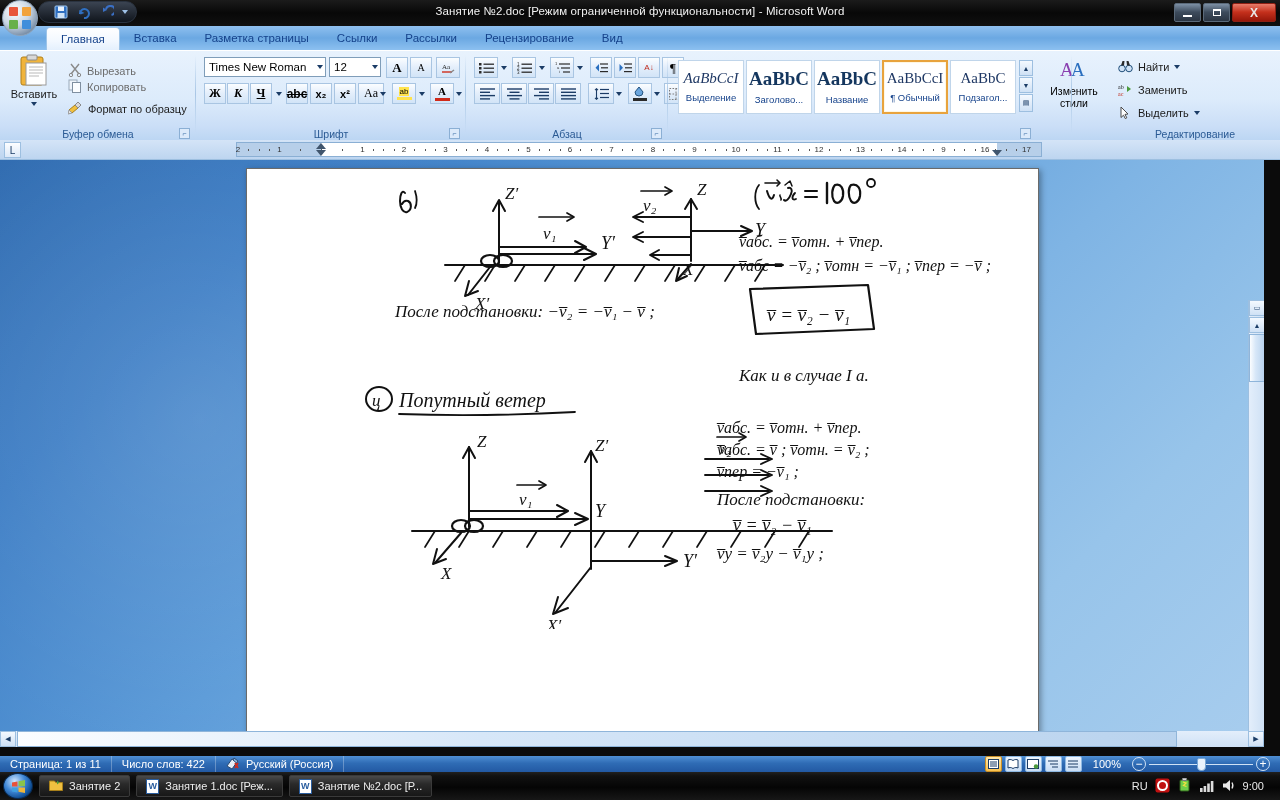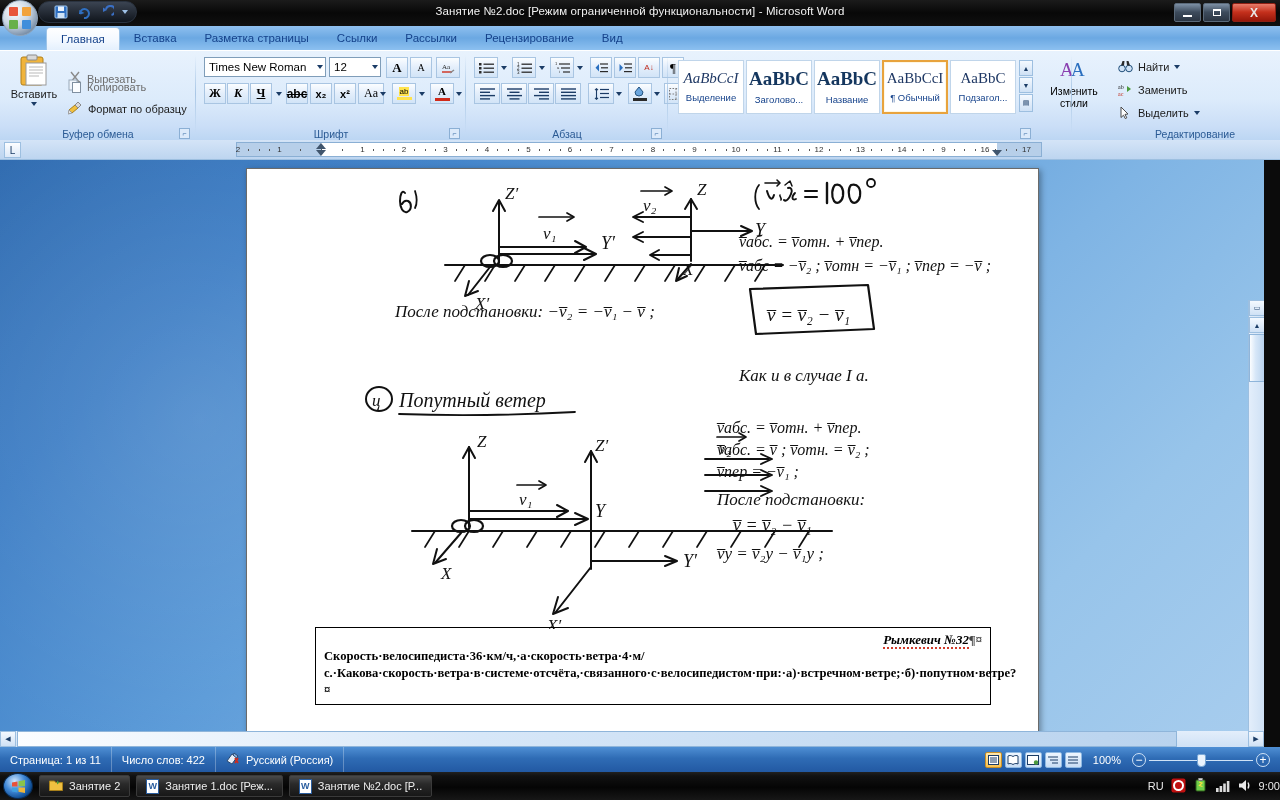--- a/index.html
+++ b/index.html
@@ -174,21 +174,21 @@
   .hscroll { position: absolute; left: 0; bottom: 0; width: 1264px; height: 16px;
     background: linear-gradient(to bottom,#e3eefb,#cfe1f5); }
   .sb-btn { position: absolute; width: 16px; height: 16px;
     background: linear-gradient(to bottom,#f4f9ff,#cfe1f5);
     border: 1px solid #9dbfe0; display: flex; align-items: center; justify-content: center; font-size: 7px; color: #1b3c66; }
   .sb-thumb { position: absolute; background: linear-gradient(to right,#fbfdff,#d7e7f8 40%,#b9d3ee);
     border: 1px solid #8fb5da; }
 
   
   .statusbar {
-    position: absolute; bottom: 28px; left: 0; width: 1280px; height: 25px;
+    position: absolute; bottom: 28px; left: 0; width: 1280px; height: 16px;
     background: linear-gradient(to bottom,#4f8fd4,#2f6cb5 45%,#2259a3);
     color: #fff; font-size: 11px; display: flex; align-items: center;
   }
   .sb-item { padding: 0 10px; height: 100%; display: flex; align-items: center; gap: 5px;
     border-right: 1px solid rgba(255,255,255,.28); white-space: nowrap; }
   .zoombtn { width: 17px; height: 16px; border: 1px solid #8fb9e2; border-radius: 2px;
     background: linear-gradient(to bottom,#eef6ff,#c9ddf4);
     display: flex; align-items: center; justify-content: center; color: #123; font-size: 10px; }
   .zoombtn.sel { background: linear-gradient(to bottom,#ffe9ae,#f8c14f); border-color: #c98f27; }
 
@@ -202,21 +202,21 @@
     width: 30px; height: 26px; margin-left: 3px; border-radius: 50%;
     background: radial-gradient(circle at 38% 30%, #cfe6ff, #3f87d6 42%, #0d4a8f 74%, #05203f);
     border: 1px solid #0a2b52; display: flex; align-items: center; justify-content: center;
   }
   .tb-task {
     height: 22px; margin-left: 6px; padding: 0 9px; display: flex; align-items: center; gap: 6px;
     border: 1px solid #3a3a3a; border-radius: 2px; color: #eee; font-size: 11px;
     background: linear-gradient(to bottom,#4a4a4a,#2a2a2a 40%,#171717);
     max-width: 190px; overflow: hidden; white-space: nowrap;
   }
-  .tray { margin-left: auto; display: flex; align-items: center; gap: 7px; padding-right: 0;
+  .tray { margin-left: auto; display: flex; align-items: center; gap: 7px; padding-right: 16px;
     color: #eaeaea; font-size: 11px; }
   .docicon { width: 13px; height: 15px; background: #fff; border: 1px solid #2a5d9e; position: relative; }
   .docicon::after { content: 'W'; position: absolute; inset: 0; color: #2a5d9e; font-size: 9px;
     font-weight: bold; display: flex; align-items: center; justify-content: center; }
 </style>
 </head>
 <body>
 
 <div class="titlebar">
   <div class="title-text">Занятие №2.doc [Режим ограниченной функциональности] - Microsoft Word</div>
@@ -290,21 +290,21 @@
                 <line x1="10" y1="16" x2="24" y2="16"></line>
               <line x1="10" y1="19" x2="24" y2="19"></line>
                 <line x1="10" y1="22" x2="20" y2="22"></line>
             </g>
           </svg>
         </div>
         <span>Вставить</span>
         <div class="caret" style="margin-top:2px;"></div>
       </div>
 
-      <div class="cbitem" style="top:20px;">
+      <div class="cbitem" style="top:12px;">
         <span>
           <svg width="14" height="14" viewBox="0 0 14 14">
               <path d="M3 1l8 10M11 1L3 11" stroke="#8a8a8a" stroke-width="1.4" fill="none"></path>
               <circle cx="3" cy="12" r="1.7" fill="none" stroke="#8a8a8a"></circle>
               <circle cx="11" cy="12" r="1.7" fill="none" stroke="#8a8a8a"></circle>
             </svg>
         </span>
         <span>Вырезать</span>
       </div>
 
@@ -862,26 +862,20 @@
           <text x="470" y="264">v̅абс. = v̅отн. + v̅пер.</text>
           <text x="470" y="286">v̅абс. = v̅ ;  v̅отн. = v̅₂ ;</text>
           <text x="470" y="308">v̅пер = −v̅₁ ;</text>
           <text x="470" y="336" font-size="17">После подстановки:</text>
           <text x="486" y="362" font-size="18">v̅ = v̅₂ − v̅₁</text>
           <text x="470" y="390" font-size="17">v̅y = v̅₂y − v̅₁y ;</text>
         </g>
       </g>
     </svg>
 
-    <div class="textbox">
-      <div class="tb-head">
-        <span class="squig">Рымкевич №32</span><span class="fm">¶</span><span class="fm">¤</span>
-      </div>
-      <div class="tb-body">Скорость·велосипедиста·36·км/ч,·а·скорость·ветра·4·м/с.·Какова·скорость·ветра·в·системе·отсчёта,·связанного·с·велосипедистом·при:·а)·встречном·ветре;·б)·попутном·ветре?¤</div>
-    </div>
   </div>
 
   <div class="vscroll">
     <div class="sb-btn" style="top:0; left:0;">▭</div>
     <div class="sb-btn" style="top:17px; left:0;">▲</div>
     <div class="sb-thumb" style="top:34px; left:0; width:16px; height:48px;"></div>
 
   </div>
 
   <div class="hscroll">

